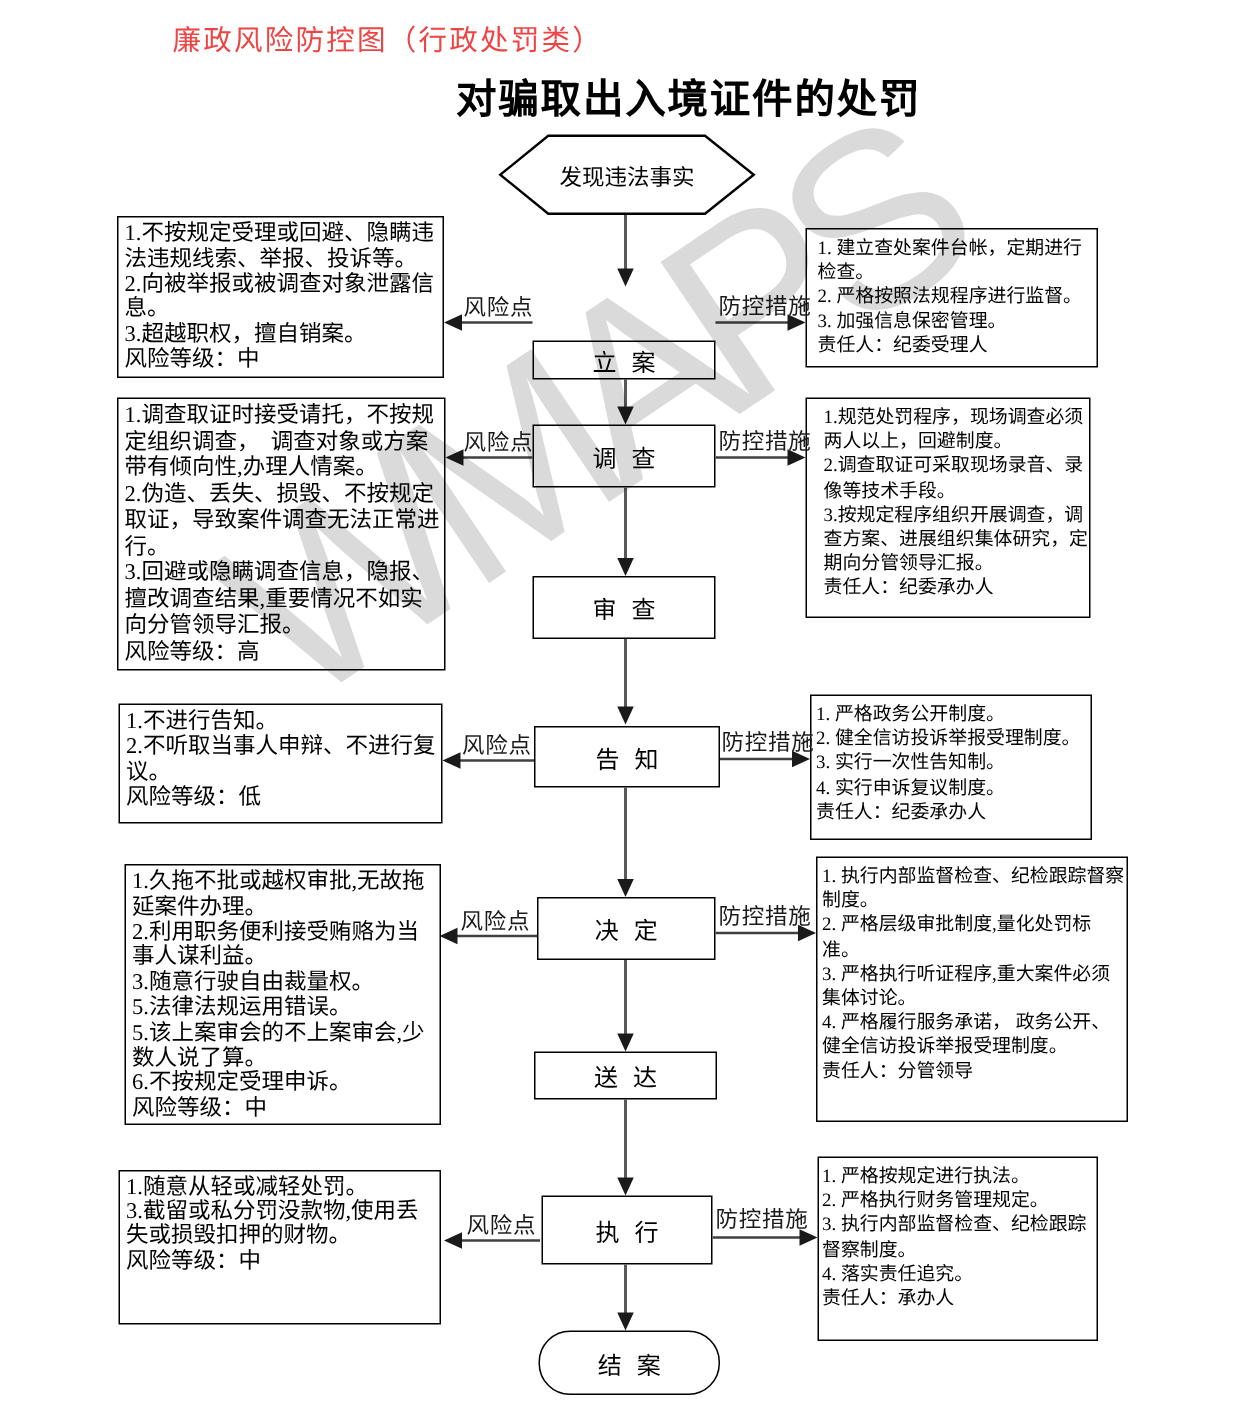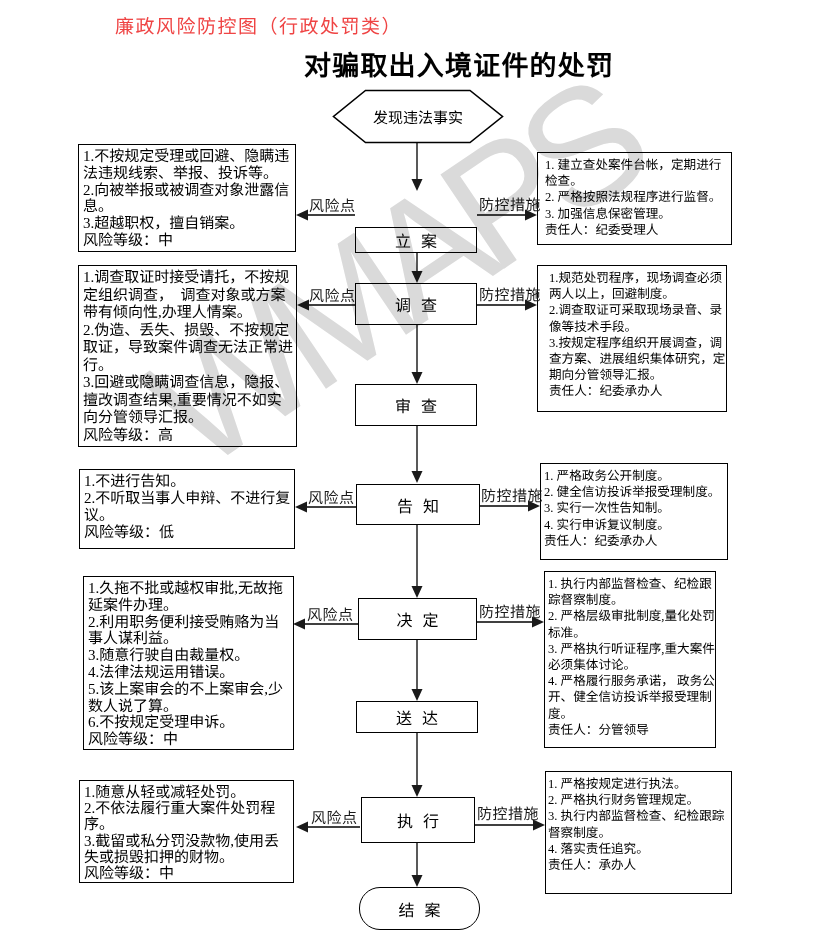--- a/index.html
+++ b/index.html
@@ -151,28 +151,27 @@
   </div>
   <div class="textbox risk" style="left:79px; top:469px; width:216px; height:80px; padding-right:2px; line-height:17px;">
     <span class="para">1.不进行告知。</span>
       <span class="para">2.不听取当事人申辩、不进行复议。</span>
       <span class="para">风险等级：低</span>
   </div>
   <div class="textbox risk" style="left:83px; top:576px; width:211px; height:174px; padding-right:5px;">
     <span class="para">1.久拖不批或越权审批,无故拖延案件办理。</span>
       <span class="para">2.利用职务便利接受贿赂为当事人谋利益。</span>
       <span class="para">3.随意行驶自由裁量权。</span>
-      <span class="para">4.法律法规运用错误。</span>
+      <span class="para">5.法律法规运用错误。</span>
       <span class="para">5.该上案审会的不上案审会,少数人说了算。</span>
       <span class="para">6.不按规定受理申诉。</span>
       <span class="para">风险等级：中</span>
   </div>
   <div class="textbox risk" style="left:79px; top:780px; width:215px; height:103px; padding-right:7px; line-height:16.2px;">
     <span class="para">1.随意从轻或减轻处罚。</span>
-      <span class="para">2.不依法履行重大案件处罚程序。</span>
       <span class="para">3.截留或私分罚没款物,使用丢失或损毁扣押的财物。</span>
       <span class="para">风险等级：中</span>
   </div>
 
   <div class="textbox ctrl" style="left:537px; top:152px; width:195px; height:93px; padding-right:2px;">
     <span class="para">1. 建立查处案件台帐，定期进行检查。</span>
       <span class="para">2. 严格按照法规程序进行监督。</span>
       <span class="para">3. 加强信息保密管理。</span>
       <span class="para">责任人：纪委受理人</span>
   </div>
@@ -182,21 +181,21 @@
       <span class="para">3.按规定程序组织开展调查，调查方案、进展组织集体研究，定期向分管领导汇报。</span>
       <span class="para">责任人：纪委承办人</span>
   </div>
   <div class="textbox ctrl" style="left:540px; top:463px; width:188px; height:97px; padding-left:3px;">
     <span class="para">1. 严格政务公开制度。</span>
       <span class="para">2. 健全信访投诉举报受理制度。</span>
       <span class="para">3. 实行一次性告知制。</span>
       <span class="para">4. 实行申诉复议制度。</span>
       <span class="para">责任人：纪委承办人</span>
   </div>
-  <div class="textbox ctrl" style="left:544px; top:571px; width:172px; height:177px; padding-left:3px;">
+  <div class="textbox ctrl" style="left:544px; top:571px; width:208px; height:177px; padding-left:3px;">
     <span class="para">1. 执行内部监督检查、纪检跟踪督察制度。</span>
       <span class="para">2. 严格层级审批制度,量化处罚标准。</span>
       <span class="para">3. 严格执行听证程序,重大案件必须集体讨论。</span>
       <span class="para">4. 严格履行服务承诺， 政务公开、健全信访投诉举报受理制度。</span>
       <span class="para">责任人：分管领导</span>
   </div>
   <div class="textbox ctrl" style="left:545px; top:771px; width:187px; height:123px; padding-left:2px;">
     <span class="para">1. 严格按规定进行执法。</span>
       <span class="para">2. 严格执行财务管理规定。</span>
       <span class="para">3. 执行内部监督检查、纪检跟踪督察制度。</span>

